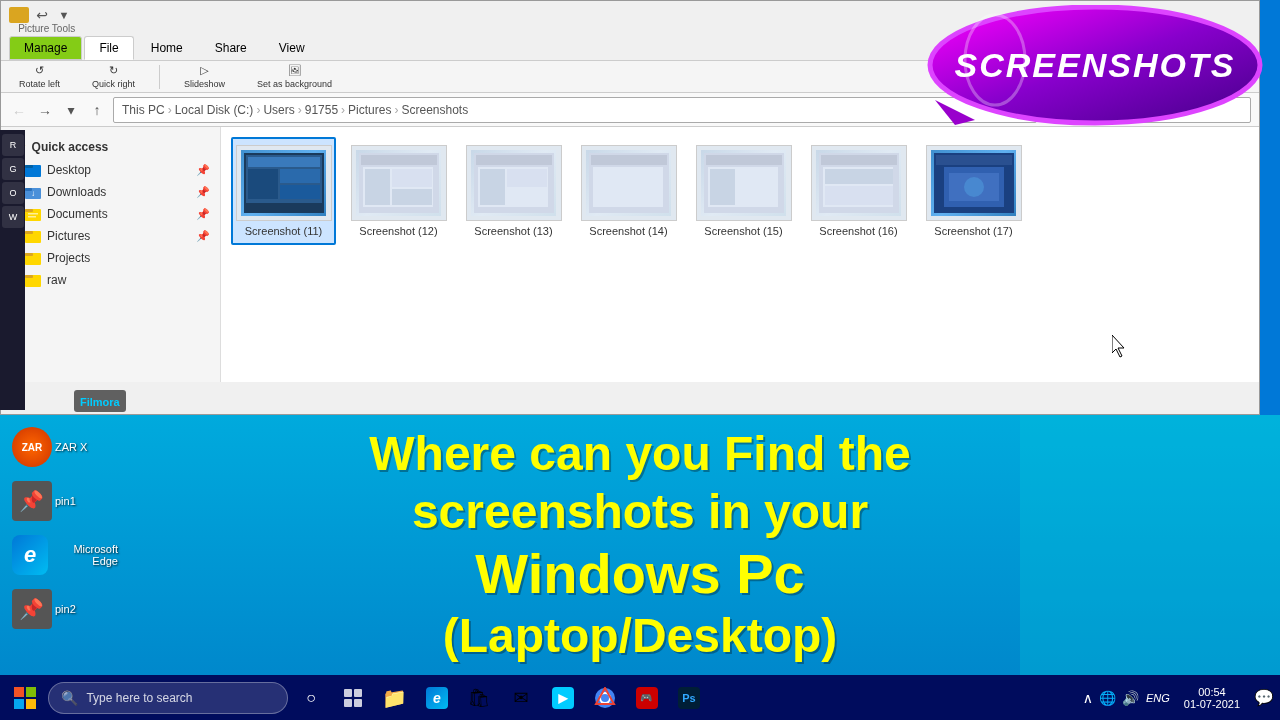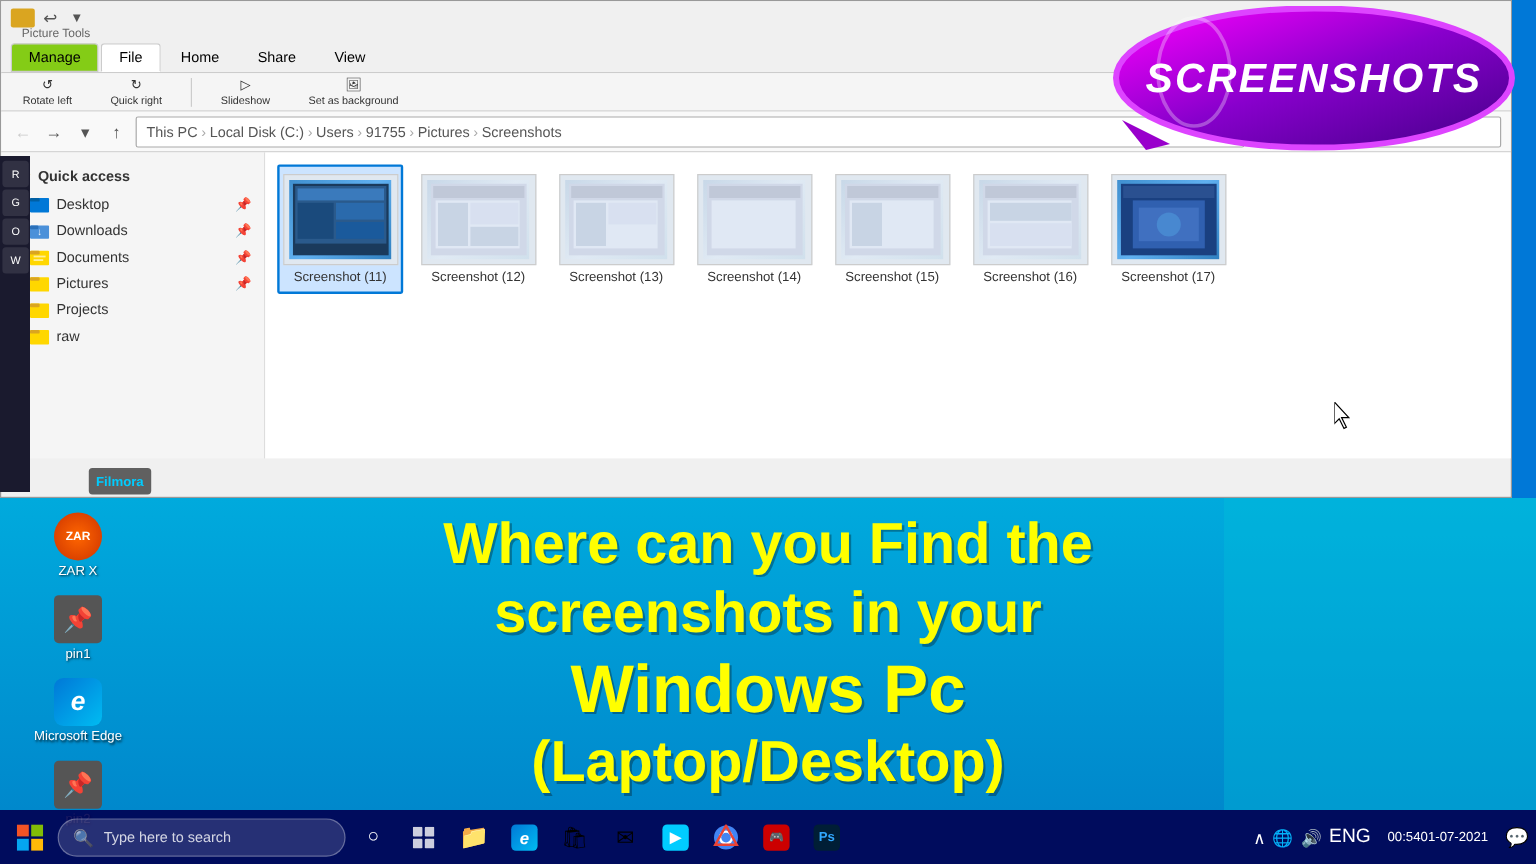--- a/index.html
+++ b/index.html
@@ -356,31 +356,31 @@
     }
 
     .tray-icon {
       font-size: 14px;
       color: white;
       cursor: pointer;
     }
 
     .clock {
       display: flex;
-      flex-direction: row;
+      flex-direction: column;
       align-items: center;
       color: white;
       font-size: 11px;
       padding: 0 8px;
       cursor: pointer;
     }
 
     .desktop-icon {
       display: flex;
-      flex-direction: column;
+      flex-direction: row;
       align-items: center;
       gap: 3px;
       cursor: pointer;
       padding: 4px;
       border-radius: 2px;
     }
 
     .desktop-icon-img {
       width: 40px; height: 40px;
       border-radius: 8px;
@@ -817,21 +817,21 @@
     <div style="width:22px;height:22px;background:#cc0000;border-radius:4px;display:flex;align-items:center;justify-content:center;color:white;font-size:10px;font-weight:bold;">🎮</div>
   </div>
   <div class="taskbar-icon">
     <div style="width:22px;height:22px;background:#001e36;border-radius:4px;display:flex;align-items:center;justify-content:center;color:#31a8ff;font-size:11px;font-weight:bold;">Ps</div>
   </div>
 
   <div class="taskbar-right">
     <span class="tray-icon">∧</span>
     <span class="tray-icon">🌐</span>
     <span class="tray-icon">🔊</span>
-    <span class="tray-icon" style="color:white;font-size:16px;">ENG</span>
+    <span class="tray-icon" style="color:white;font-size:11px;font-style:italic;">ENG</span>
     <div class="clock">
       <span>00:54</span>
       <span>01-07-2021</span>
     </div>
     <span class="tray-icon" style="font-size:16px;">💬</span>
   </div>
 </div>
 
 <div style="position:absolute; left:1112px; top:335px; pointer-events:none; z-index:9999;">
   <svg width="20" height="24" viewBox="0 0 20 24">

